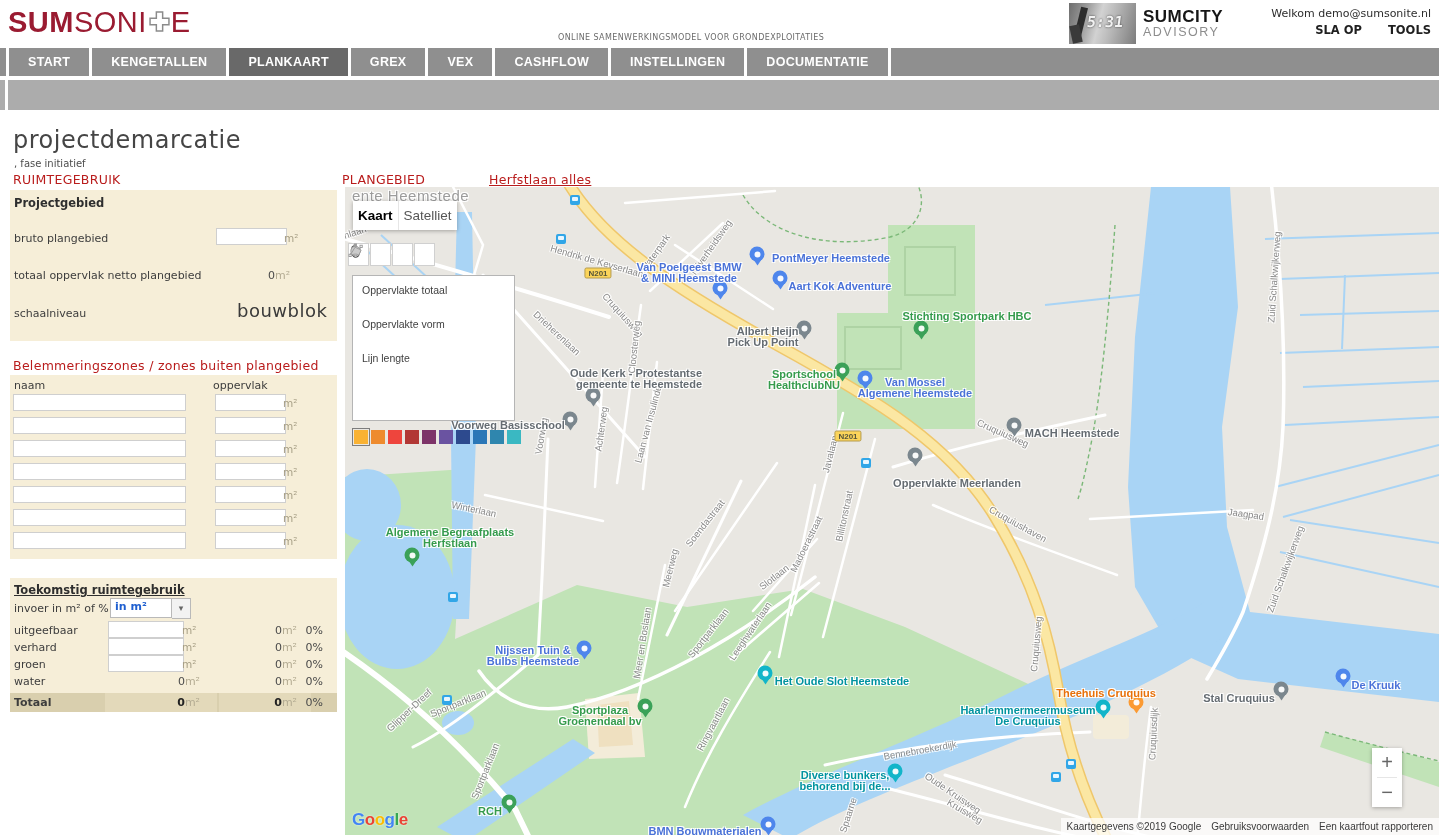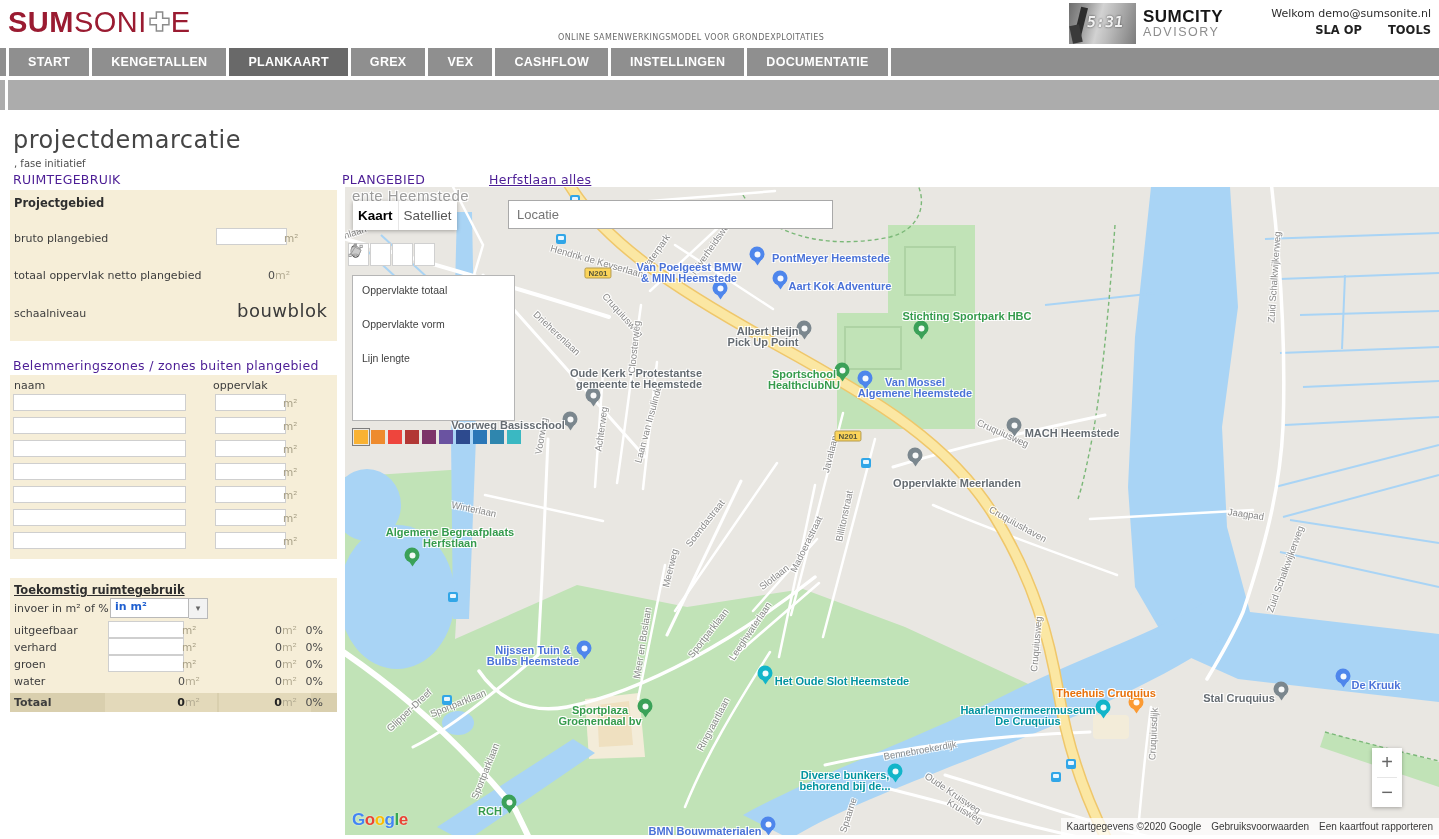--- a/index.html
+++ b/index.html
@@ -29,35 +29,35 @@
   .nav .stub{width:6px;background:#8f8f8f;}
   .nav .tab{background:#8f8f8f;color:#fff;font-family:"Liberation Sans",sans-serif;font-weight:bold;
      font-size:12.5px;letter-spacing:.3px;display:flex;align-items:center;padding:0 19px;cursor:pointer;}
   .nav .tab.active{background:#696969;}
   .nav .fill{flex:1;background:#8f8f8f;}
   .subbar{position:absolute;left:8px;top:80px;width:1431px;height:30px;background:#acacac;}
   .subbar-stub{position:absolute;left:0;top:80px;width:5px;height:30px;background:#acacac;}
   
   .h1{position:absolute;left:13px;top:126px;font-size:24px;color:#454545;letter-spacing:.5px;}
   .subtitle{position:absolute;left:14px;top:158px;font-size:10px;color:#4d4d4d;}
-  .redhead{position:absolute;font-size:12.5px;color:#4c1d95;letter-spacing:.3px;}
+  .redhead{position:absolute;font-size:12.5px;color:#b91c1c;letter-spacing:.3px;}
   .panel{position:absolute;left:10px;width:327px;background:#f6eed8;}
   .p-label{position:absolute;font-size:11px;color:#3d3d3d;}
   .p-title{position:absolute;font-size:11.5px;font-weight:bold;color:#2e2e2e;}
   .inp{position:absolute;background:#fff;border:1px solid #cfcfcf;height:15px;font-size:11px;padding:0 3px;
        font-family:"DejaVu Sans",sans-serif;color:#333;}
   .unit{position:absolute;font-size:10.5px;color:#a79f86;}
   .val{font-size:11px;color:#4a4a4a;}
   .val .u{color:#b3ab92;}
   .bouwblok{position:absolute;left:227px;top:110px;font-size:18px;color:#3a3a3a;letter-spacing:.5px;}
   .tot-bar{position:absolute;left:0;top:115px;width:327px;height:19px;background:#d9cfae;}
   .tot-cell{position:absolute;top:115px;height:19px;background:#e3d9ba;}
   .selectbox{position:absolute;left:100px;top:20px;display:flex;cursor:pointer;}
   .sel-val{width:52px;height:17px;background:#fff;border:1px solid #b9b9b9;font-size:11px;font-weight:bold;
-     color:#1f5fd0;padding:1px 21px 0 4px;}
+     color:#1f5fd0;padding:1px 4px 0 4px;}
   .sel-btn{width:18px;height:19px;background:#f2f2f2;border:1px solid #b9b9b9;border-left:none;
      font-size:9px;color:#666;text-align:center;line-height:18px;}
   
   .plang-link{text-decoration:underline;cursor:pointer;}
   .map{position:absolute;left:345px;top:187px;width:1094px;height:648px;background:#e9e7e2;overflow:hidden;
        font-family:"Liberation Sans",sans-serif;}
   .map svg{position:absolute;left:0;top:0;}
   .halo{text-shadow:-1px -1px 0 rgba(255,255,255,.95),1px -1px 0 rgba(255,255,255,.95),
         -1px 1px 0 rgba(255,255,255,.95),1px 1px 0 rgba(255,255,255,.95);}
   .arealabel{position:absolute;font-size:15px;color:#9c9c9c;letter-spacing:.5px;z-index:1;}
@@ -468,21 +468,20 @@
         <div class="poi halo gray" style="left: 612px; top: 296px;">
           <div>Oppervlakte Meerlanden</div>
         </div>
       </div>
 
     <div class="maptype">
       <div class="on">Kaart</div>
       <div class="sep"></div>
       <div>Satelliet</div>
     </div>
-    <input class="locatie" placeholder="Locatie" style="">
 
     <div class="drawbar">
       <div class="drawbtn">
         <svg width="15" height="15" viewBox="0 0 16 16">
             <path d="M4,8 c0,0 -0.3,-4.5 1.2,-4.5 c1,0 1,2 1.1,2.5 v-3.2 c0,-1.1 1.9,-1.1 1.9,0 v2.6 c0,-1.4 1.9,-1.4 1.9,0 v2 c0,-1 1.7,-1 1.7,0 v3.4 c0,2.6 -1.7,4.4 -4,4.4 c-2,0 -2.8,-1 -3.8,-5 z" fill="#fff" stroke="#4a4a4a" stroke-width="1.1"></path>
           </svg>
       </div>
       <div class="drawbtn">
         <svg width="15" height="15" viewBox="0 0 16 16">
             <path d="M2,13 L6.5,6.5 L10,10 L14,3.5" fill="none" stroke="#9a9a9a" stroke-width="1.4"></path>
@@ -524,16 +523,16 @@
       </div>
 
     <div class="zoomctl">
       <div>+</div>
       <div class="zsep"></div>
       <div>−</div>
     </div>
 
     <div class="glogo" id="glogo"><span style="color: rgb(66, 133, 244);">G</span><span style="color: rgb(234, 67, 53);">o</span><span style="color: rgb(251, 188, 5);">o</span><span style="color: rgb(66, 133, 244);">g</span><span style="color: rgb(52, 168, 83);">l</span><span style="color: rgb(234, 67, 53);">e</span></div>
     <div class="attrib">
-      <span style="margin-left:0;">Kaartgegevens ©2020 Google</span><span class="lnk">Gebruiksvoorwaarden</span><span class="lnk">Een kaartfout rapporteren</span>
+      <span style="margin-left:0;">Kaartgegevens ©2019 Google</span><span class="lnk">Gebruiksvoorwaarden</span><span class="lnk">Een kaartfout rapporteren</span>
     </div>
   </div>
 </div>
 
 </body></html>

